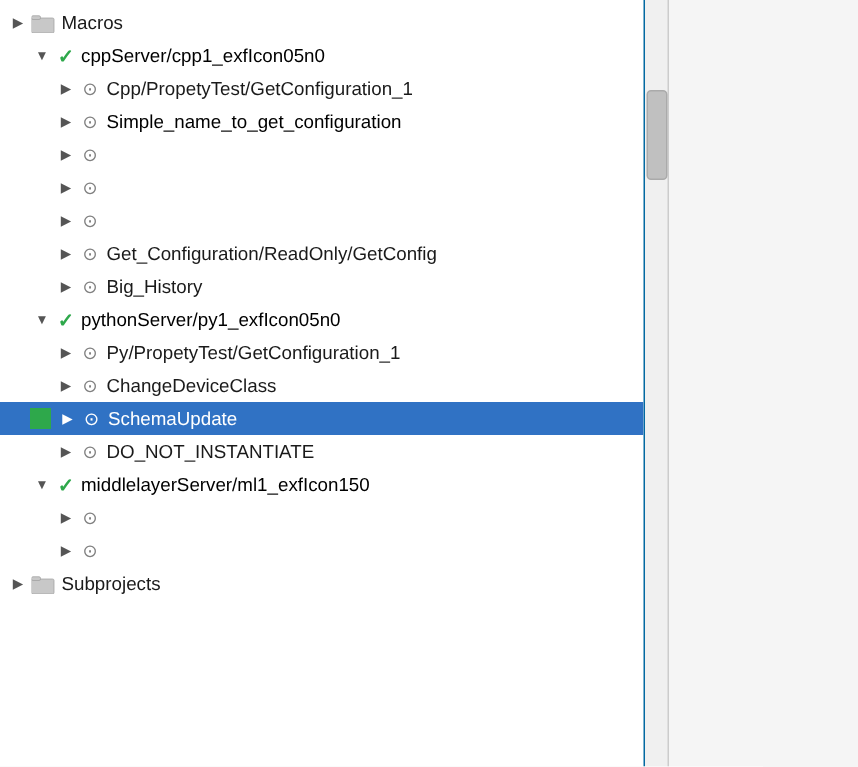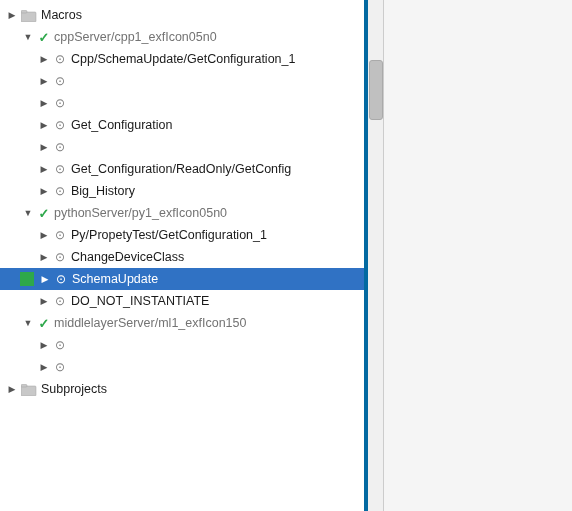--- a/index.html
+++ b/index.html
@@ -6,26 +6,26 @@
     body {
       font-family: 'Segoe UI', Tahoma, Geneva, Verdana, sans-serif;
       font-size: 13px;
       background: #f5f5f5;
       display: flex;
       width: 572px;
       height: 511px;
       overflow: hidden;
     }
     .tree-panel {
-      width: 368px;
+      width: 430px;
       height: 511px;
       background: #fff;
       overflow-y: auto;
       overflow-x: hidden;
-      border-right: 4px solid #0369a1;
+      border-right: 1px solid #0369a1;
       padding-top: 4px;
     }
     .scrollbar-panel {
       width: 16px;
       height: 511px;
       background: #f0f0f0;
       border-right: 1px solid #ccc;
       position: relative;
     }
     .scrollbar-thumb {
@@ -117,21 +117,21 @@
       background: #2ea84b;
       display: inline-block;
       flex-shrink: 0;
       margin-right: 3px;
     }
 
     .item-label {
       color: #1a1a1a;
       font-size: 12.5px;
     }
-    .item-label.blue { color: #737373; }
+    .item-label.blue { color: #000000; }
     .item-label.truncated { max-width: 260px; overflow: hidden; text-overflow: ellipsis; }
 
     .tree-item.selected .item-label.blue { color: #fff; }
   </style>
 </head>
 <body>
 
 <div class="tree-panel">
 
   <div class="tree-item">
@@ -152,40 +152,40 @@
     <div class="indent" style="width:20px"></div>
     <div class="expand-btn expanded"></div>
     <div class="check-icon">✓</div>
     <span class="item-label blue">cppServer/cpp1_exfIcon05n0</span>
   </div>
 
   <div class="tree-item">
     <div class="indent" style="width:36px"></div>
     <div class="expand-btn collapsed"></div>
     <div class="globe-icon">⊙</div>
-    <span class="item-label">Cpp/SchemaUpdate/GetConfiguration_1</span>
-  </div>
-
-  <div class="tree-item">
-    <div class="indent" style="width:36px"></div>
-    <div class="expand-btn collapsed"></div>
-    <div class="globe-icon">⊙</div>
-  </div>
-
-  <div class="tree-item">
-    <div class="indent" style="width:36px"></div>
-    <div class="expand-btn collapsed"></div>
-    <div class="globe-icon">⊙</div>
-  </div>
-
-  <div class="tree-item">
-    <div class="indent" style="width:36px"></div>
-    <div class="expand-btn collapsed"></div>
-    <div class="globe-icon">⊙</div>
-    <span class="item-label">Get_Configuration</span>
+    <span class="item-label">Cpp/PropetyTest/GetConfiguration_1</span>
+  </div>
+
+  <div class="tree-item">
+    <div class="indent" style="width:36px"></div>
+    <div class="expand-btn collapsed"></div>
+    <div class="globe-icon">⊙</div>
+    <span class="item-label blue">Simple_name_to_get_configuration</span>
+  </div>
+
+  <div class="tree-item">
+    <div class="indent" style="width:36px"></div>
+    <div class="expand-btn collapsed"></div>
+    <div class="globe-icon">⊙</div>
+  </div>
+
+  <div class="tree-item">
+    <div class="indent" style="width:36px"></div>
+    <div class="expand-btn collapsed"></div>
+    <div class="globe-icon">⊙</div>
   </div>
 
   <div class="tree-item">
     <div class="indent" style="width:36px"></div>
     <div class="expand-btn collapsed"></div>
     <div class="globe-icon">⊙</div>
   </div>
 
   <div class="tree-item">
     <div class="indent" style="width:36px"></div>

